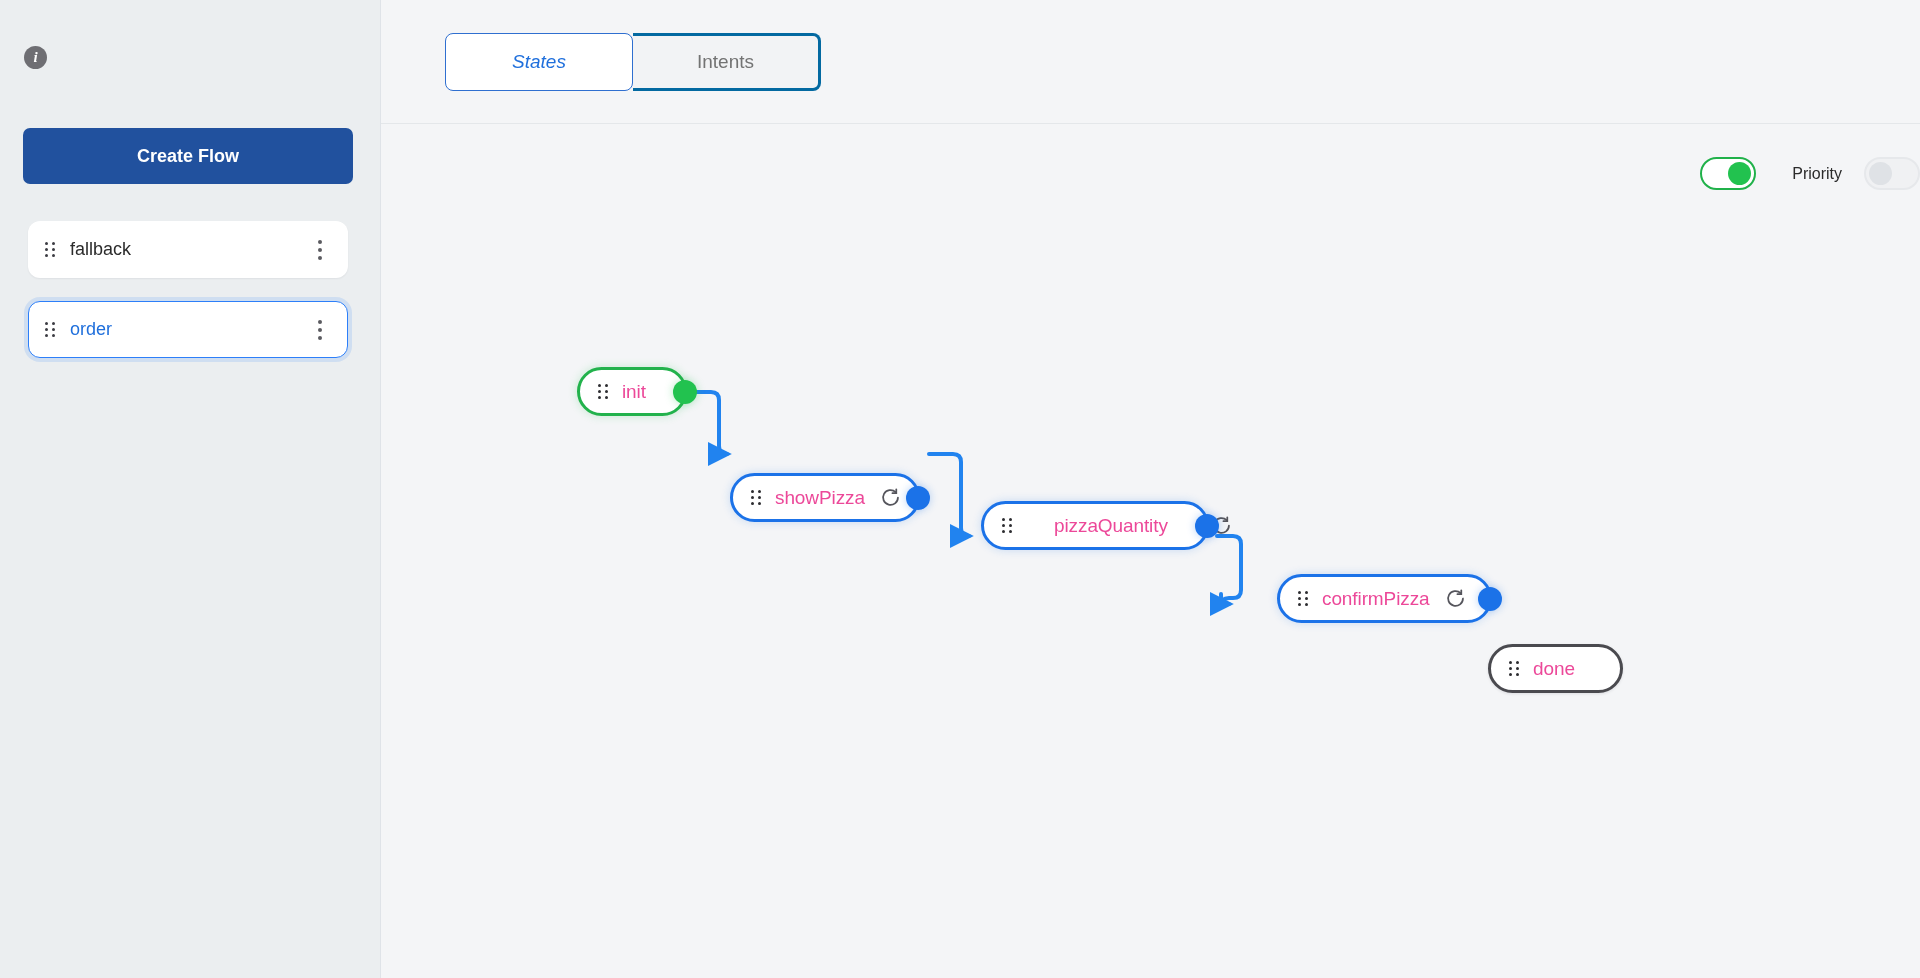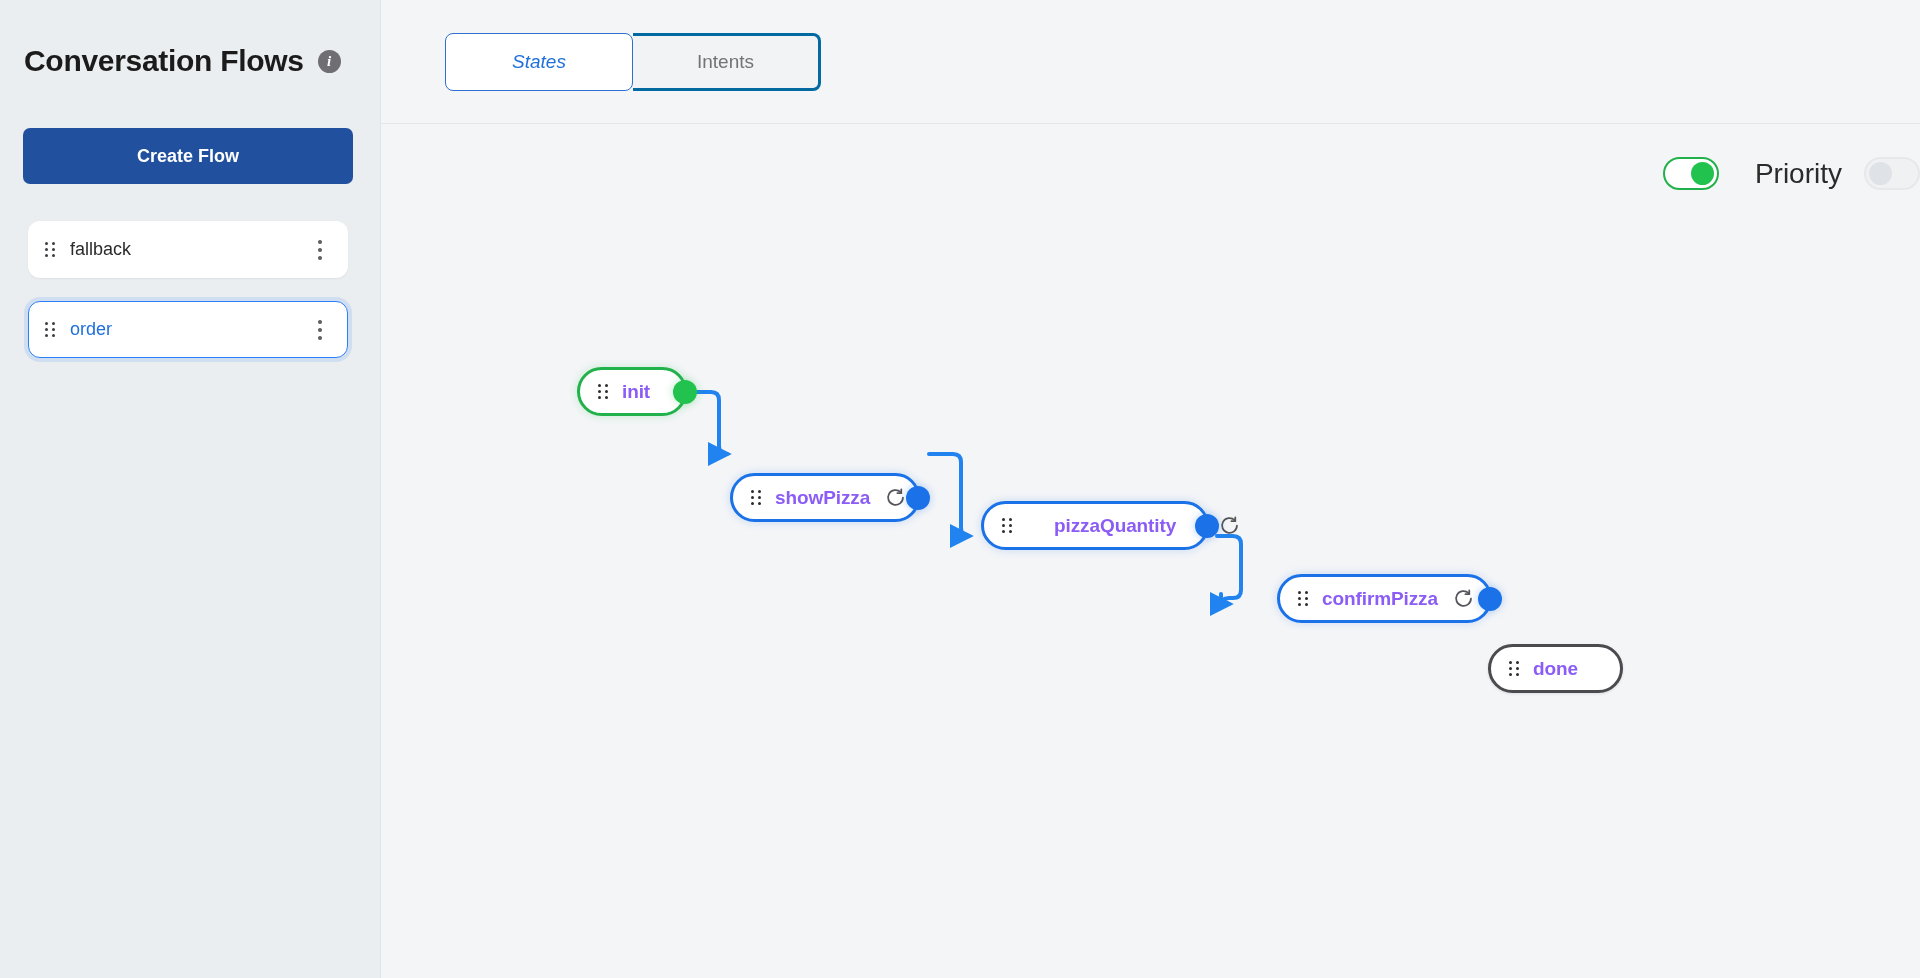--- a/index.html
+++ b/index.html
@@ -121,40 +121,40 @@
   .switch.on { background: #ffffff; border: 2px solid #20b14a; }
   .switch.on .knob {
     position: absolute; right: 3px; top: 3px;
     width: 23px; height: 23px; border-radius: 50%; background: #22c24f;
   }
   .switch.off { background: #f0f1f3; border: 2px solid #e6e8eb; }
   .switch.off .knob {
     position: absolute; left: 3px; top: 3px;
     width: 23px; height: 23px; border-radius: 50%; background: #dfe2e6;
   }
-  .toggle-label { font-size: 28px; color: #2b2b2b; margin: 0 22px 0 36px; white-space: nowrap; }
+  .toggle-label { font-size: 16px; color: #2b2b2b; margin: 0 22px 0 36px; white-space: nowrap; }
 
   
   .canvas { position: absolute; left: 0; top: 124px; right: 0; bottom: 0; overflow: hidden; }
   .edges { position: absolute; left: 0; top: 0; width: 1539px; height: 854px; }
 
   .node {
     position: absolute;
     height: 49px;
     border-radius: 26px;
     background: #ffffff;
     display: flex; align-items: center;
     padding: 0 22px 0 18px;
     cursor: pointer;
     white-space: nowrap;
     z-index: 3;
   }
   .node .drag-dots i { background: #2c2c30; }
   .node-label {
-    margin-left: 13px; font-size: 19px; font-weight: 700; color: #8b5cf6;
+    margin-left: 13px; font-size: 19px; font-weight: 400; color: #ec4899;
     letter-spacing: -0.1px;
     text-align: center;
   }
   .node.green { border: 3px solid #22b24c; box-shadow: 0 0 10px rgba(34,194,79,0.22); }
   .node.blue  { border: 3px solid #1b72e8; box-shadow: 0 0 10px rgba(27,114,232,0.20); }
   .node.grey  { border: 3px solid #4a4a4f; box-shadow: 0 1px 3px rgba(16,24,40,0.10); }
 
   .port {
     position: absolute; right: -13px; top: 50%;
     width: 24px; height: 24px; border-radius: 50%;
@@ -166,21 +166,20 @@
 
   .loop-icon { margin-left: 15px; width: 21px; height: 21px; flex: 0 0 auto; display: block; }
 </style>
 </head>
 <body>
 
 <div id="app">
 
   <aside class="sidebar">
     <div class="sidebar-header">
-      <span class="sidebar-title">Conversation Flows</span>
       <span class="info-icon">i</span>
     </div>
 
     <button class="create-flow-btn">Create Flow</button>
 
     <div class="flow-list">
       <div class="flow-item">
         <span class="drag-dots">
             <i></i>
             <i></i>

